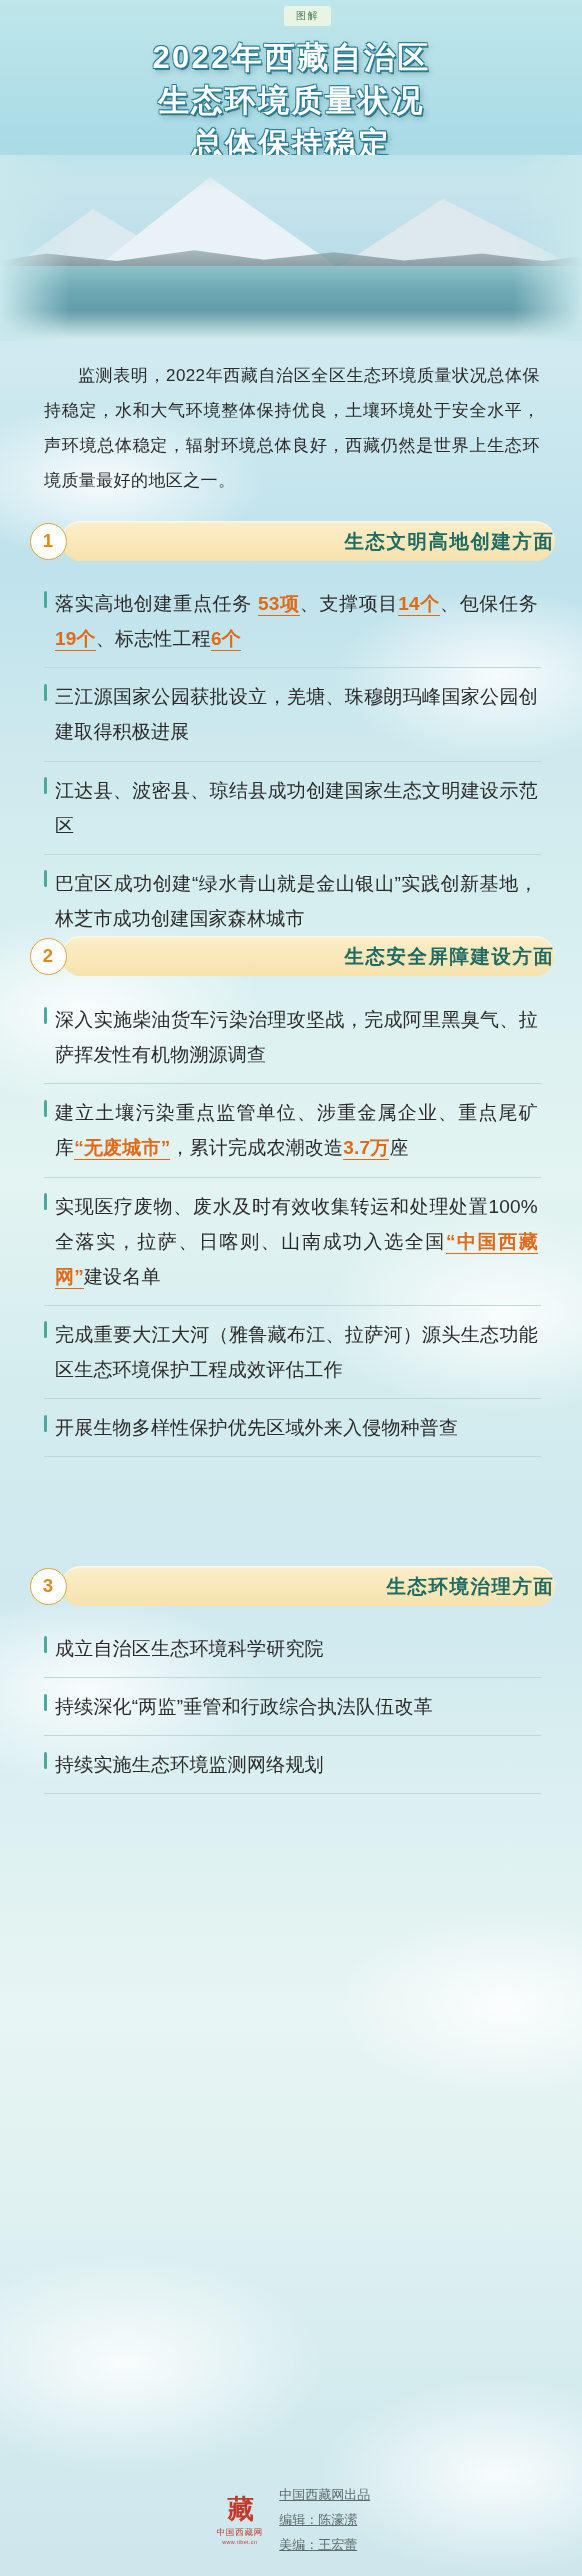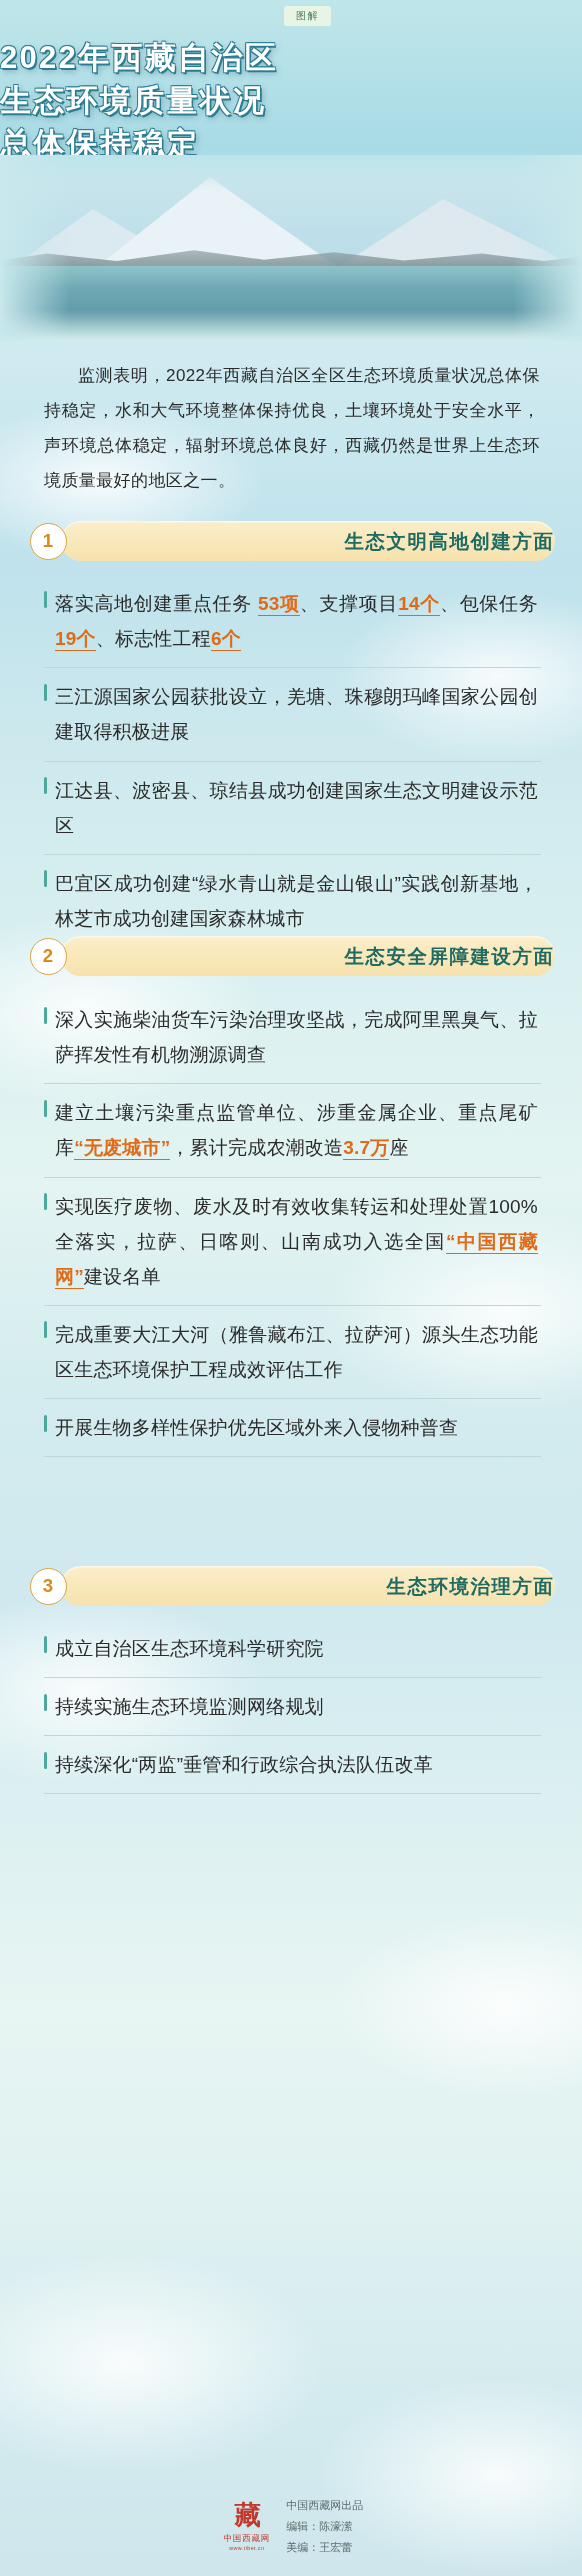--- a/index.html
+++ b/index.html
@@ -52,21 +52,21 @@
     color: #4a7a5a;
     font-size: 10px;
     padding: 3.1px 12.4px;
     border-radius: 2.3px;
     letter-spacing: 1.6px;
     margin-left: 16px;
   }
   .title-wrap {
     position: absolute;
     top: 37px; left: 0; width: 583px;
-    text-align: left;
+    text-align: center;
   }
   .title-line {
     font-family: "Liberation Sans", sans-serif;
     font-weight: bold;
     font-size: 31px;
     letter-spacing: 2.3px;
     line-height: 1.38;
     color: #ffffff;
     text-shadow:
       0 0 0.8px #1f6f86,
@@ -239,23 +239,24 @@
     font-size: 8.5px;
     color: #c0392b;
     letter-spacing: 0.8px;
   }
   .logo-url {
     font-size: 5.4px;
     color: #c0392b;
     letter-spacing: 0.4px;
   }
   .credits {
-    font-size: 11px;
+    font-size: 13px;
     line-height: 1.9;
     color: #5b6b6b;
+    text-decoration: underline;
   }
 </style>
 </head>
 <body>
 
 <div class="page">
 
   <div class="cloud" style="left:-62px; top:404px; width:326px; height:155px;"></div>
   <div class="cloud" style="right:-78px; top:591px; width:326px; height:171px;"></div>
   <div class="cloud" style="left:-93px; top:917px; width:357px; height:186px;"></div>
@@ -316,22 +317,22 @@
     <div class="item"><span>开展生物多样性保护优先区域外来入侵物种普查</span></div>
   </div>
 
   <div class="section-head" style="top:1566px;">
     <div class="pill"></div>
     <div class="num-badge">3</div>
     <div class="sec-title">生态环境治理方面</div>
   </div>
   <div class="items" style="top:1620px;">
     <div class="item"><span>成立自治区生态环境科学研究院</span></div>
+    <div class="item"><span>持续深化“两监”垂管和行政综合执法队伍改革</span></div>
     <div class="item"><span>持续实施生态环境监测网络规划</span></div>
-    <div class="item"><span>持续深化“两监”垂管和行政综合执法队伍改革</span></div>
   </div>
 
   <div class="footer">
     <div class="logo">
       <div class="logo-mark">藏</div>
       <div class="logo-text">中国西藏网</div>
       <div class="logo-url">www.tibet.cn</div>
     </div>
     <div class="credits">
       <div>中国西藏网出品</div>

